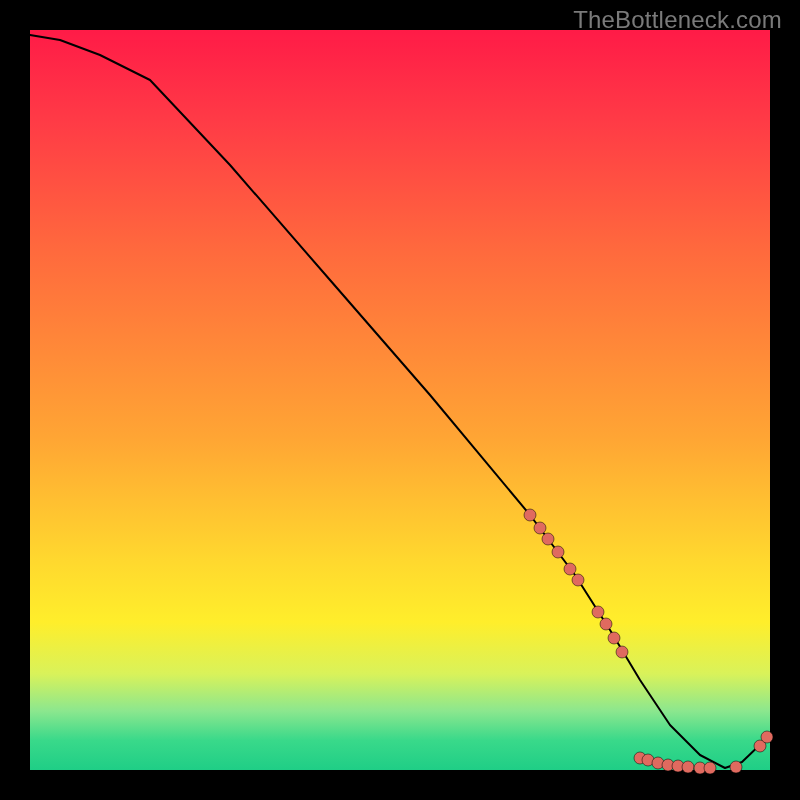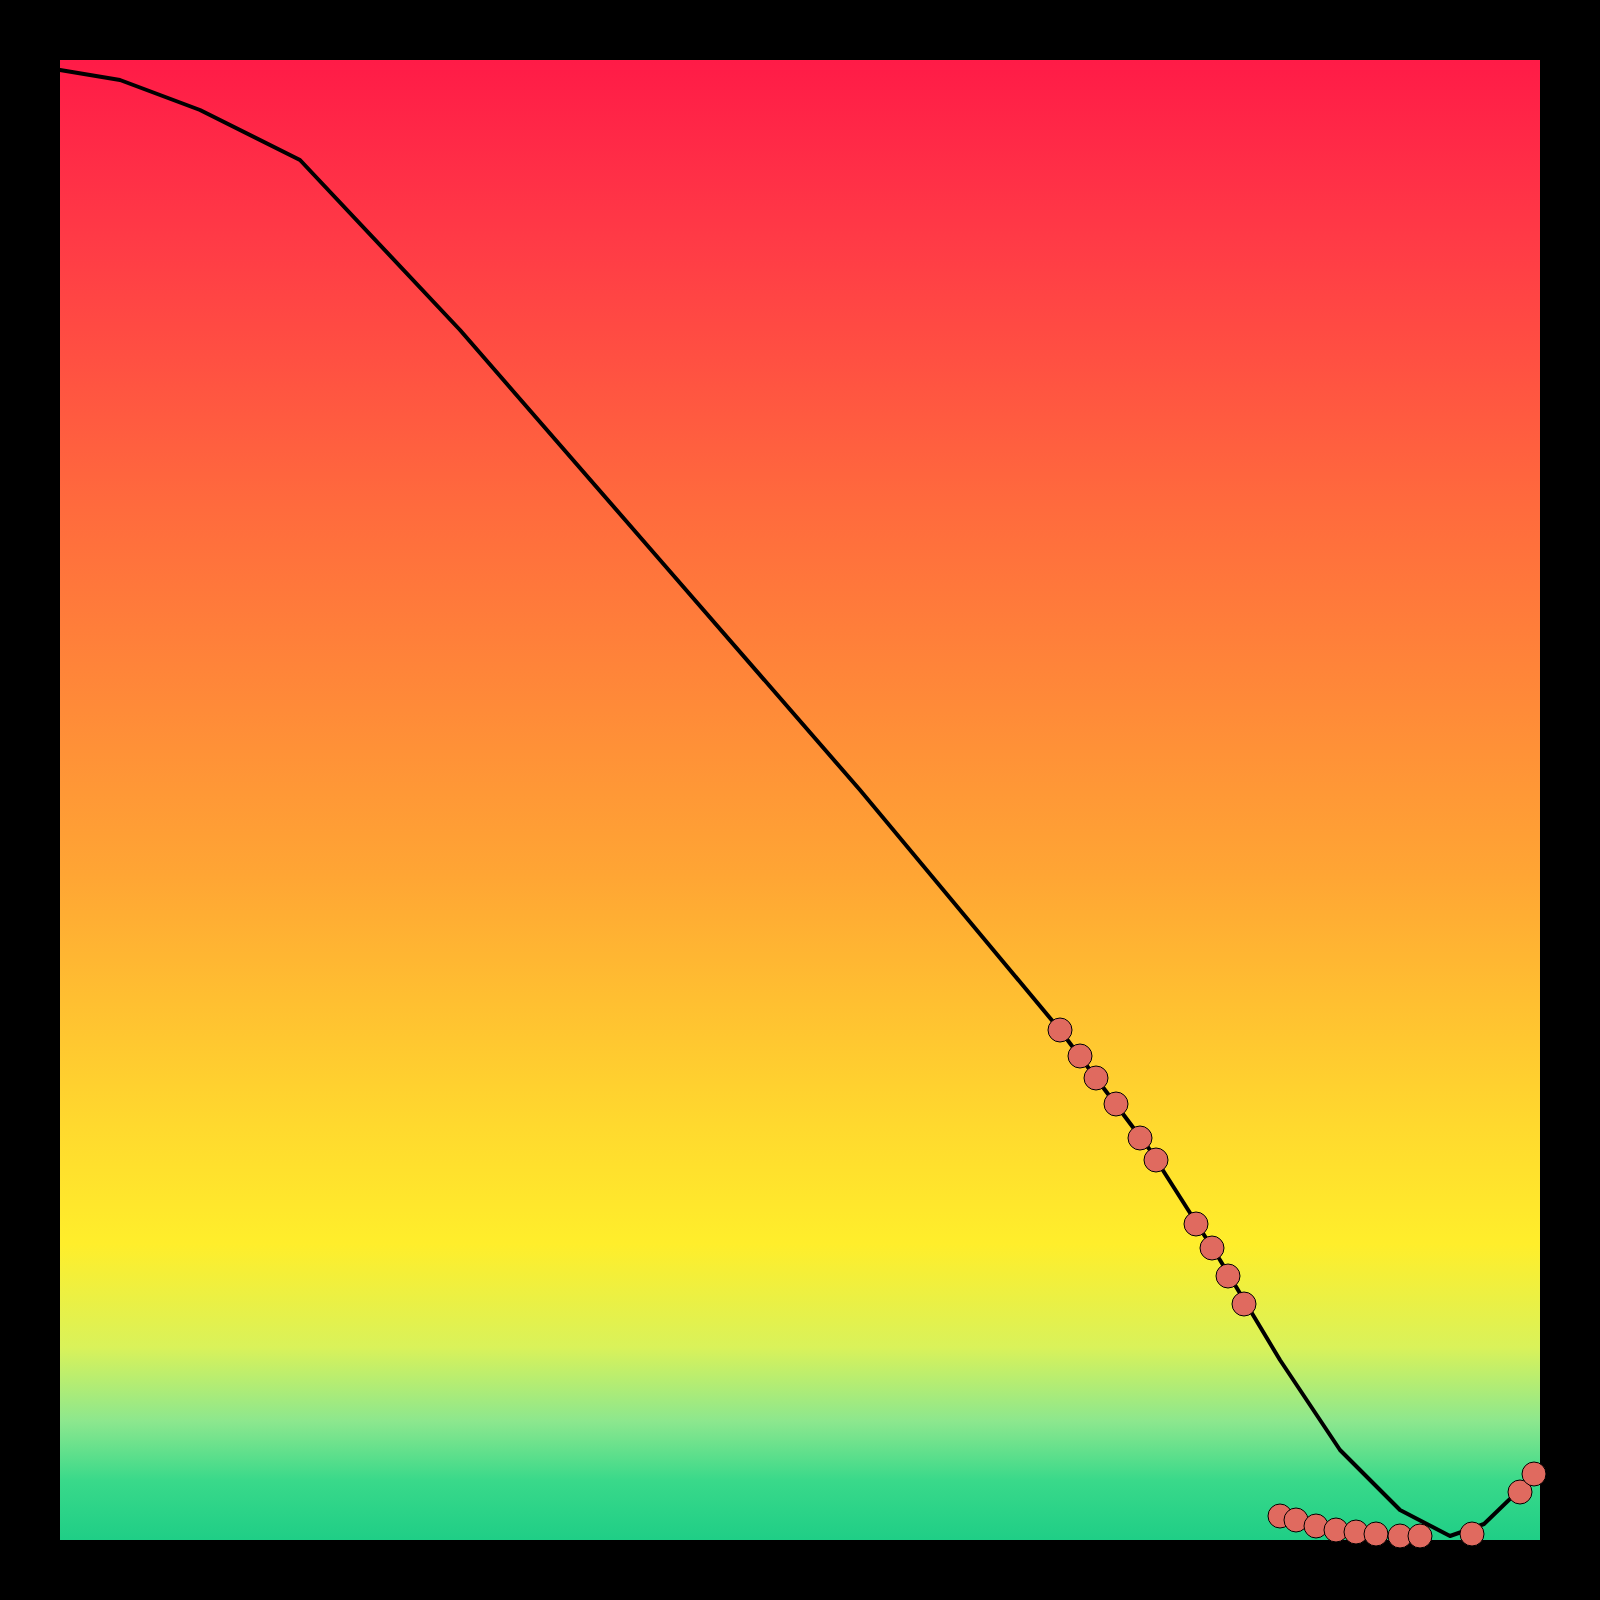--- a/index.html
+++ b/index.html
@@ -68,20 +68,21 @@
   .pt {
     fill: #e06a5f;
     stroke: #000;
     stroke-width: 0.5;
   }
 </style>
 </head>
 <body>
 
 <div class="frame">
+  <div class="watermark">TheBottleneck.com</div>
 
   <div class="plot">
     <svg class="curve" viewBox="0 0 740 740" preserveAspectRatio="none">
       <path id="curve-path" class="line" d="M0 5 L30 10 L70 25 L120 50 L200 135 L300 250 L400 365 L500 485 L545 545 L580 600 L610 650 L640 695 L670 725 L695 738 L712 732 L740 705"></path>
       <g id="marker-group">
           <circle cx="500" cy="485" r="6" class="pt"></circle>
           <circle cx="510" cy="498" r="6" class="pt"></circle>
           <circle cx="518" cy="509" r="6" class="pt"></circle>
           <circle cx="528" cy="522" r="6" class="pt"></circle>
           <circle cx="540" cy="539" r="6" class="pt"></circle>

